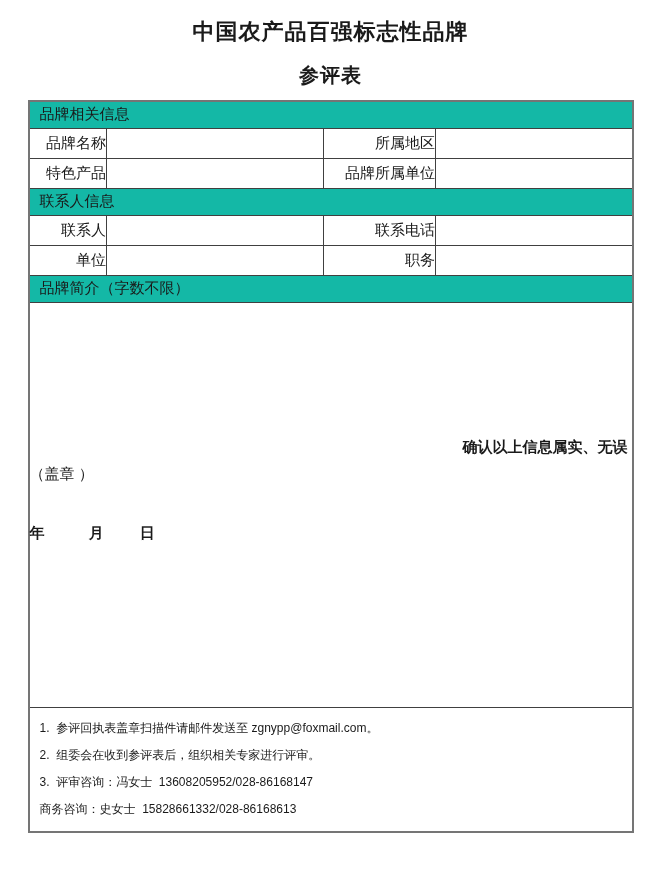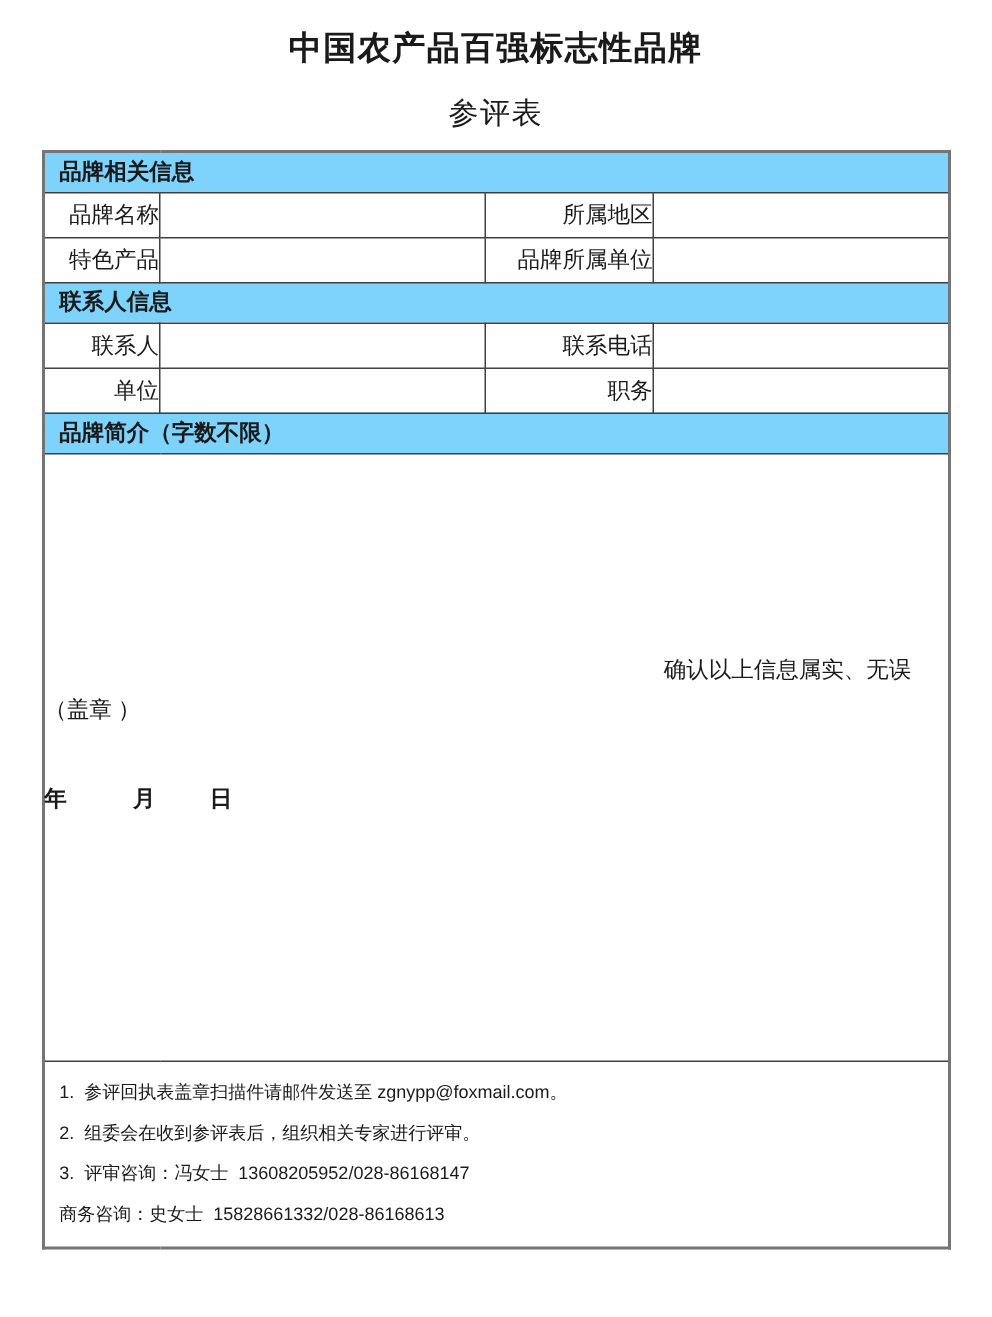--- a/index.html
+++ b/index.html
@@ -15,58 +15,58 @@
     margin-top: 17px;
     text-align: center;
     font-size: 22px;
     font-weight: bold;
     letter-spacing: 1px;
   }
   .doc-subtitle {
     margin-top: 15px;
     text-align: center;
     font-size: 20px;
-    font-weight: normal;
+    font-weight: bold;
     letter-spacing: 1px;
   }
   table.form {
     border-collapse: collapse;
     table-layout: fixed;
     width: 604px;
     margin: 11px auto 0 auto;
     border: 2px solid #757575;
   }
   table.form td {
     border: 1px solid #404040;
     font-size: 15px;
     vertical-align: middle;
   }
   td.sec-header {
-    background: #7dd3fc;
-    font-weight: bold;
+    background: #14b8a6;
+    font-weight: normal;
     height: 27px;
     padding-left: 10px;
   }
   td.field-label {
     text-align: right;
     height: 30px;
   }
   td.field-value {
     height: 30px;
     background: #ffffff;
   }
   td.intro-cell {
     height: 405px;
     vertical-align: bottom;
     padding-bottom: 30px;
   }
   .confirm-line {
-    font-weight: normal;
+    font-weight: bold;
     text-align: right;
-    padding-right: 24px;
+    padding-right: 4px;
     white-space: pre-wrap;
     line-height: 24px;
   }
   .seal-line {
     font-weight: normal;
     text-align: left;
     padding-right: 60px;
     white-space: pre-wrap;
     line-height: 24px;
     margin-top: 3px;

